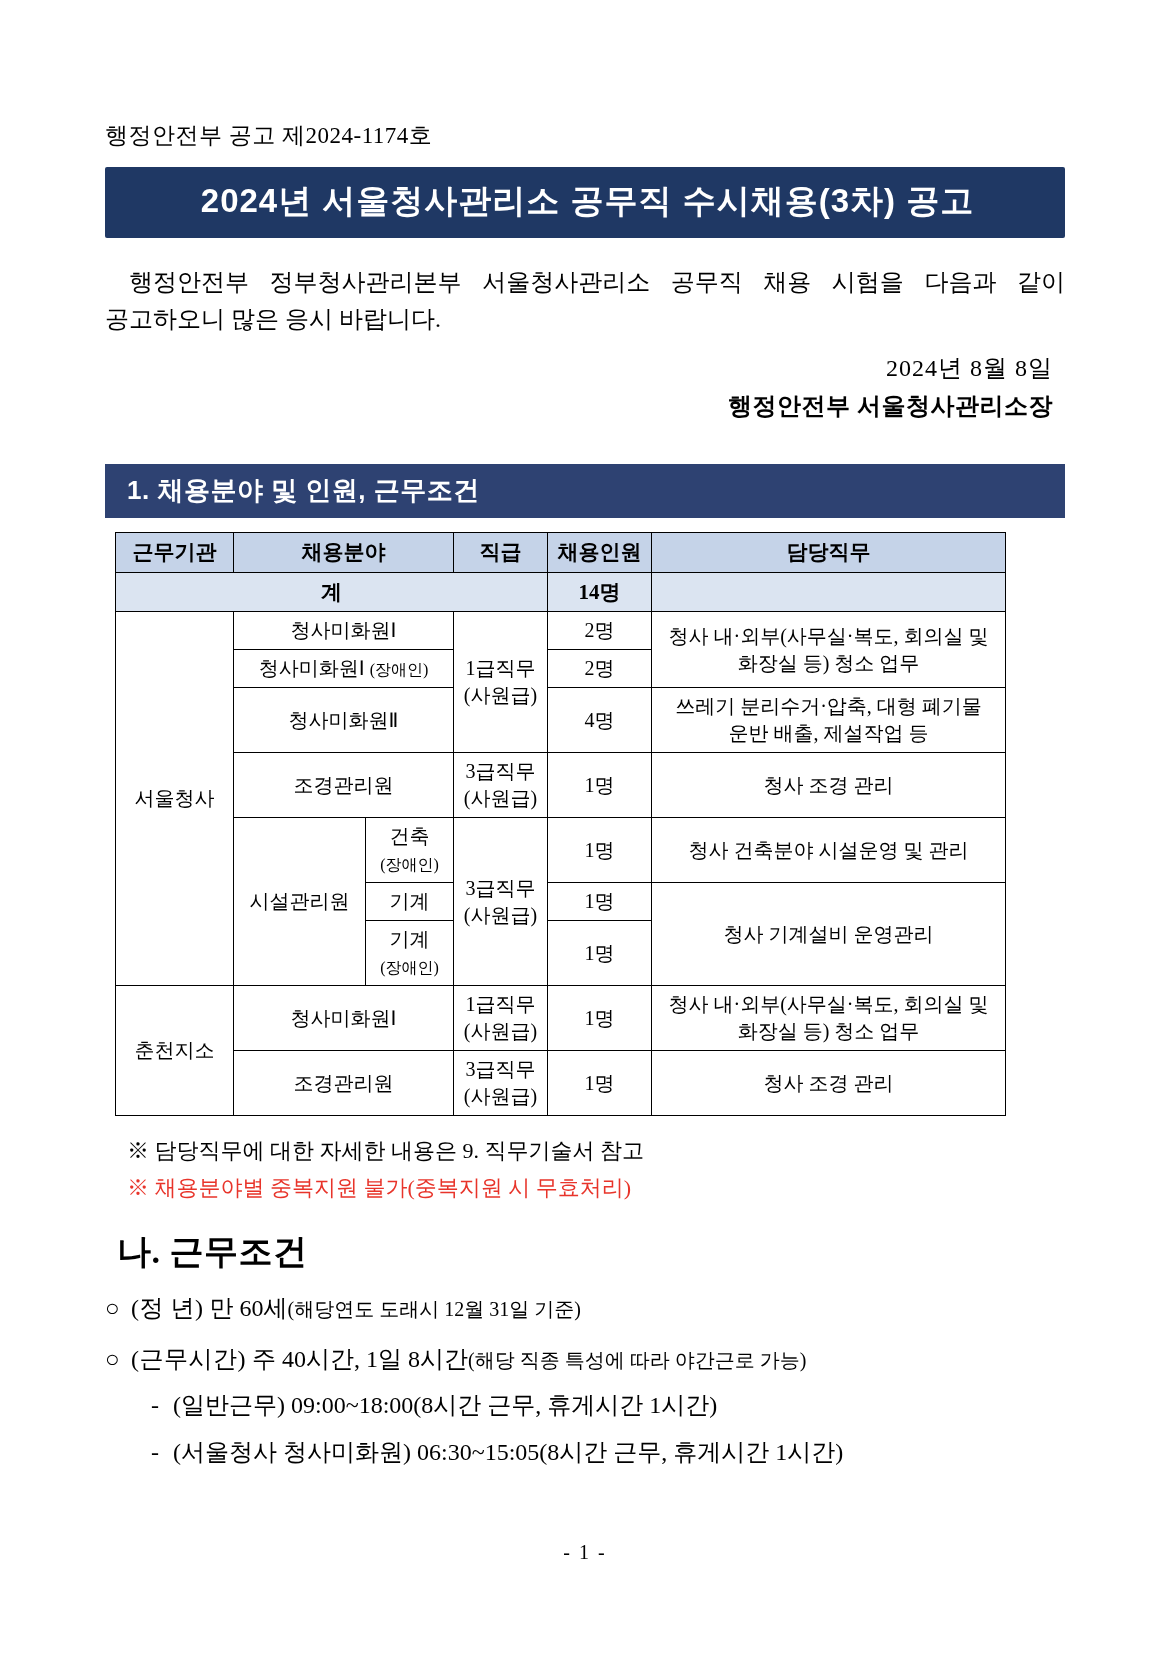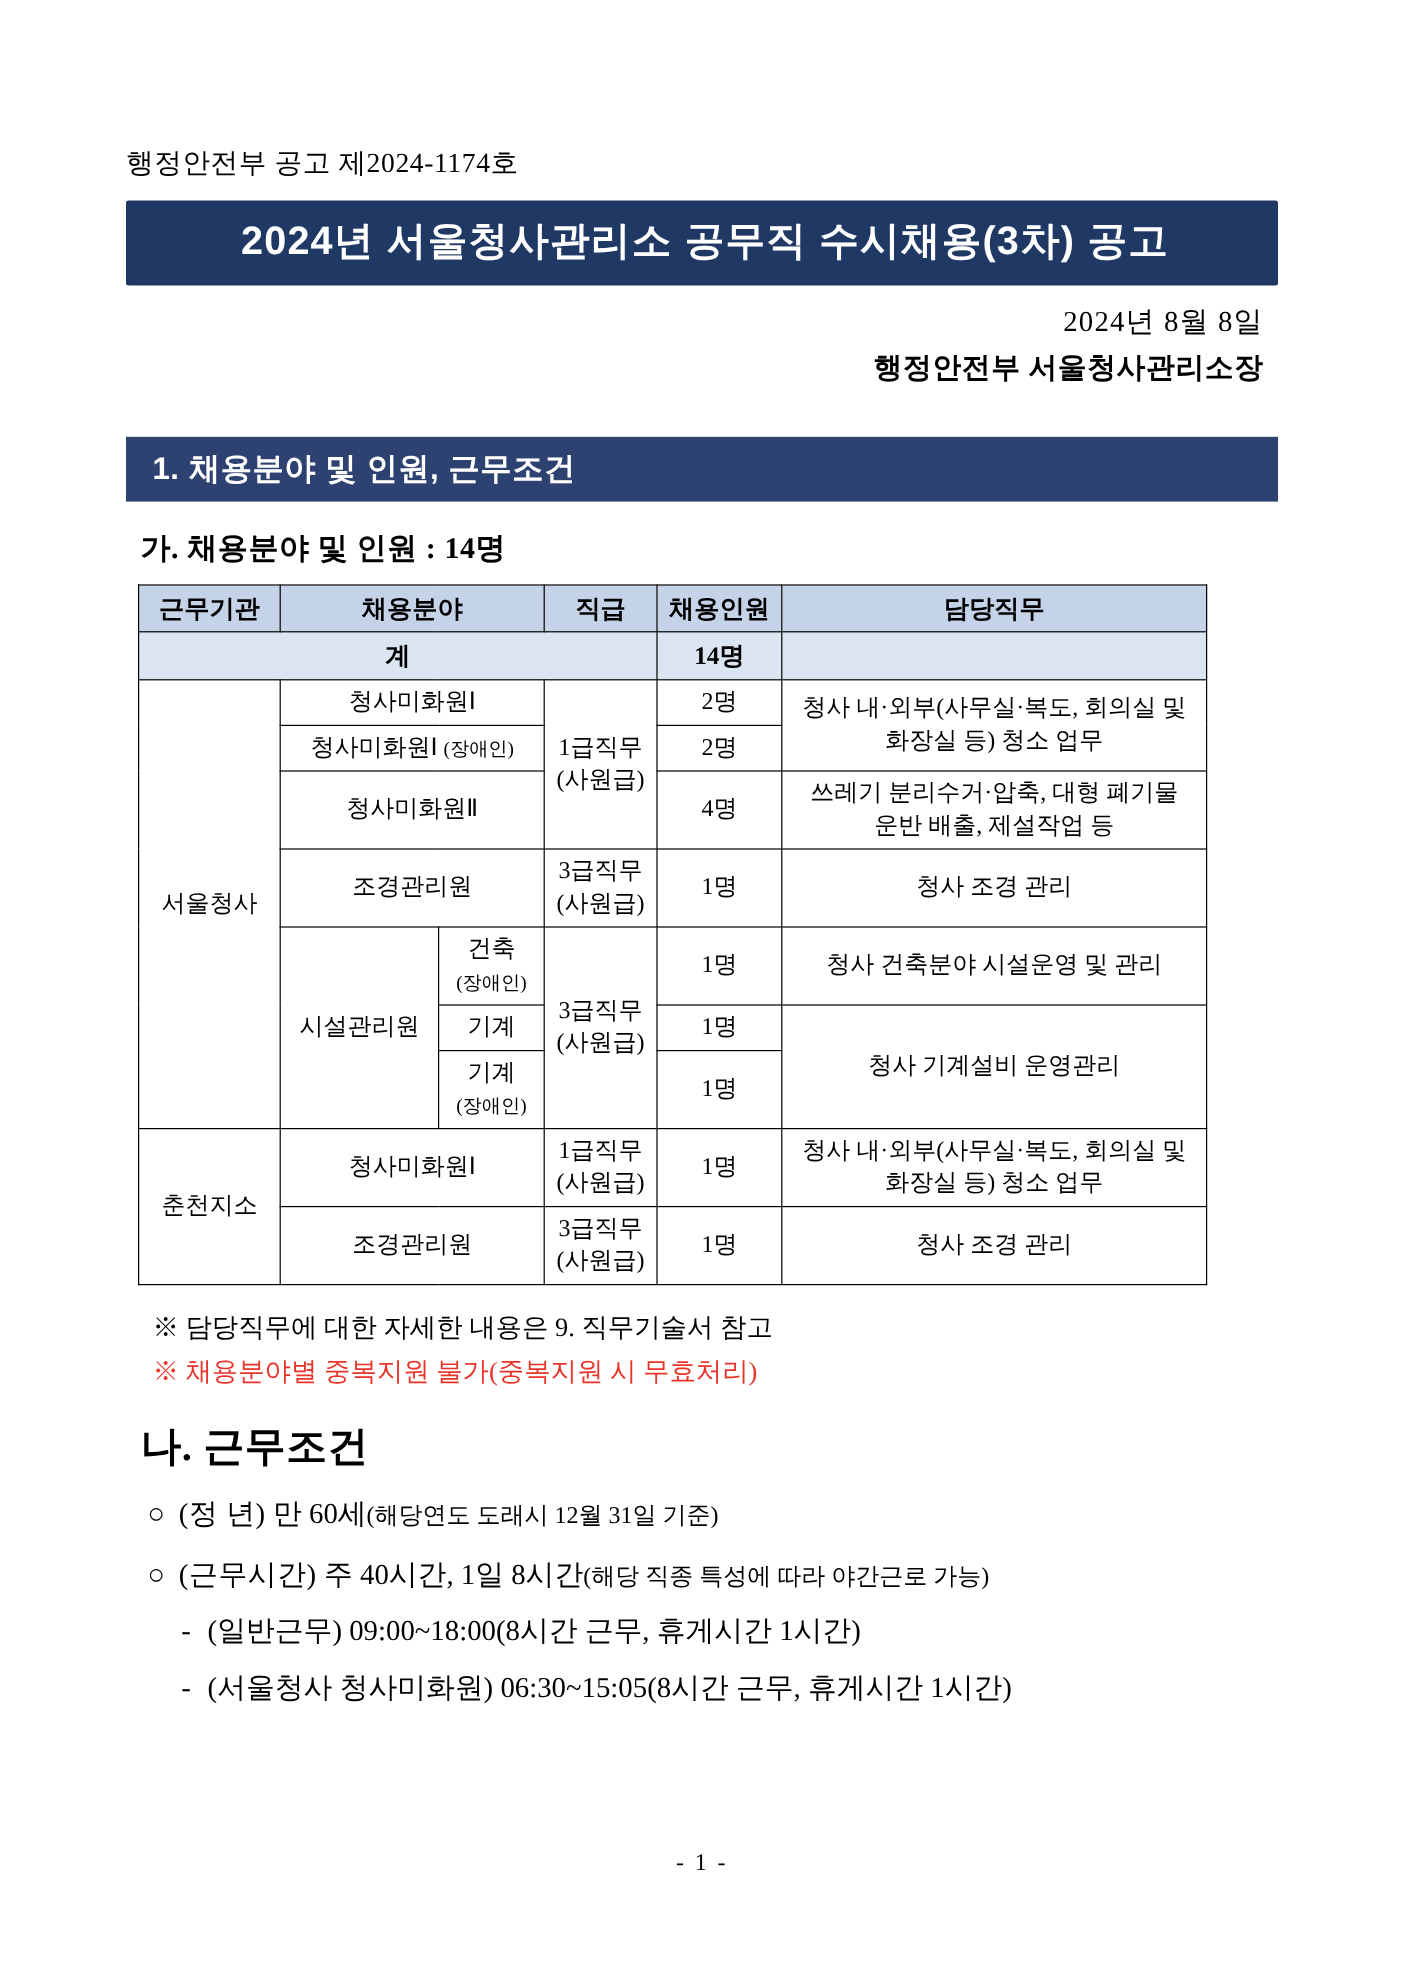--- a/index.html
+++ b/index.html
@@ -128,21 +128,20 @@
   .notes .red { color: #e8342a; }
   .subhead2 {
     margin-top: 22px;
     margin-left: 12px;
     font-size: 34px;
     font-weight: bold;
     letter-spacing: 0.5px;
   }
   .cond {
     margin-top: 16px;
-    margin-left: 18px;
     font-size: 24px;
     line-height: 1.45;
   }
   .cond .mark { display: inline-block; width: 26px; }
   .cond .paren-pad { letter-spacing: 0.5px; }
   .cond .sub {
     font-size: 20px;
   }
   .cond-sub {
     margin-top: 12px;
@@ -163,27 +162,27 @@
 </style>
 </head>
 <body>
 
 <div class="page">
 
   <div class="doc-number">행정안전부 공고 제2024-1174호</div>
 
   <div class="title-bar">2024년 서울청사관리소 공무직 수시채용(3차) 공고</div>
 
+  <div class="intro"><span class="indent"></span><span>행정안전부 정부청사관리본부 서울청사관리소 공무직 채용 시험을 다음과 같이 공고하오니 많은 응시 바랍니다.</span></div>
 
   <div class="date-line">2024년 8월 8일</div>
   <div class="signer">행정안전부 서울청사관리소장</div>
 
   <div class="section-bar">1. 채용분야 및 인원, 근무조건</div>
 
-  <div class="subhead">가. 채용분야 및 인원 : 14명</div>
 
   <table class="recruit">
     <colgroup>
       <col style="width:118px">
       <col style="width:132px">
       <col style="width:88px">
       <col style="width:94px">
       <col style="width:104px">
       <col style="width:354px">
     </colgroup>

